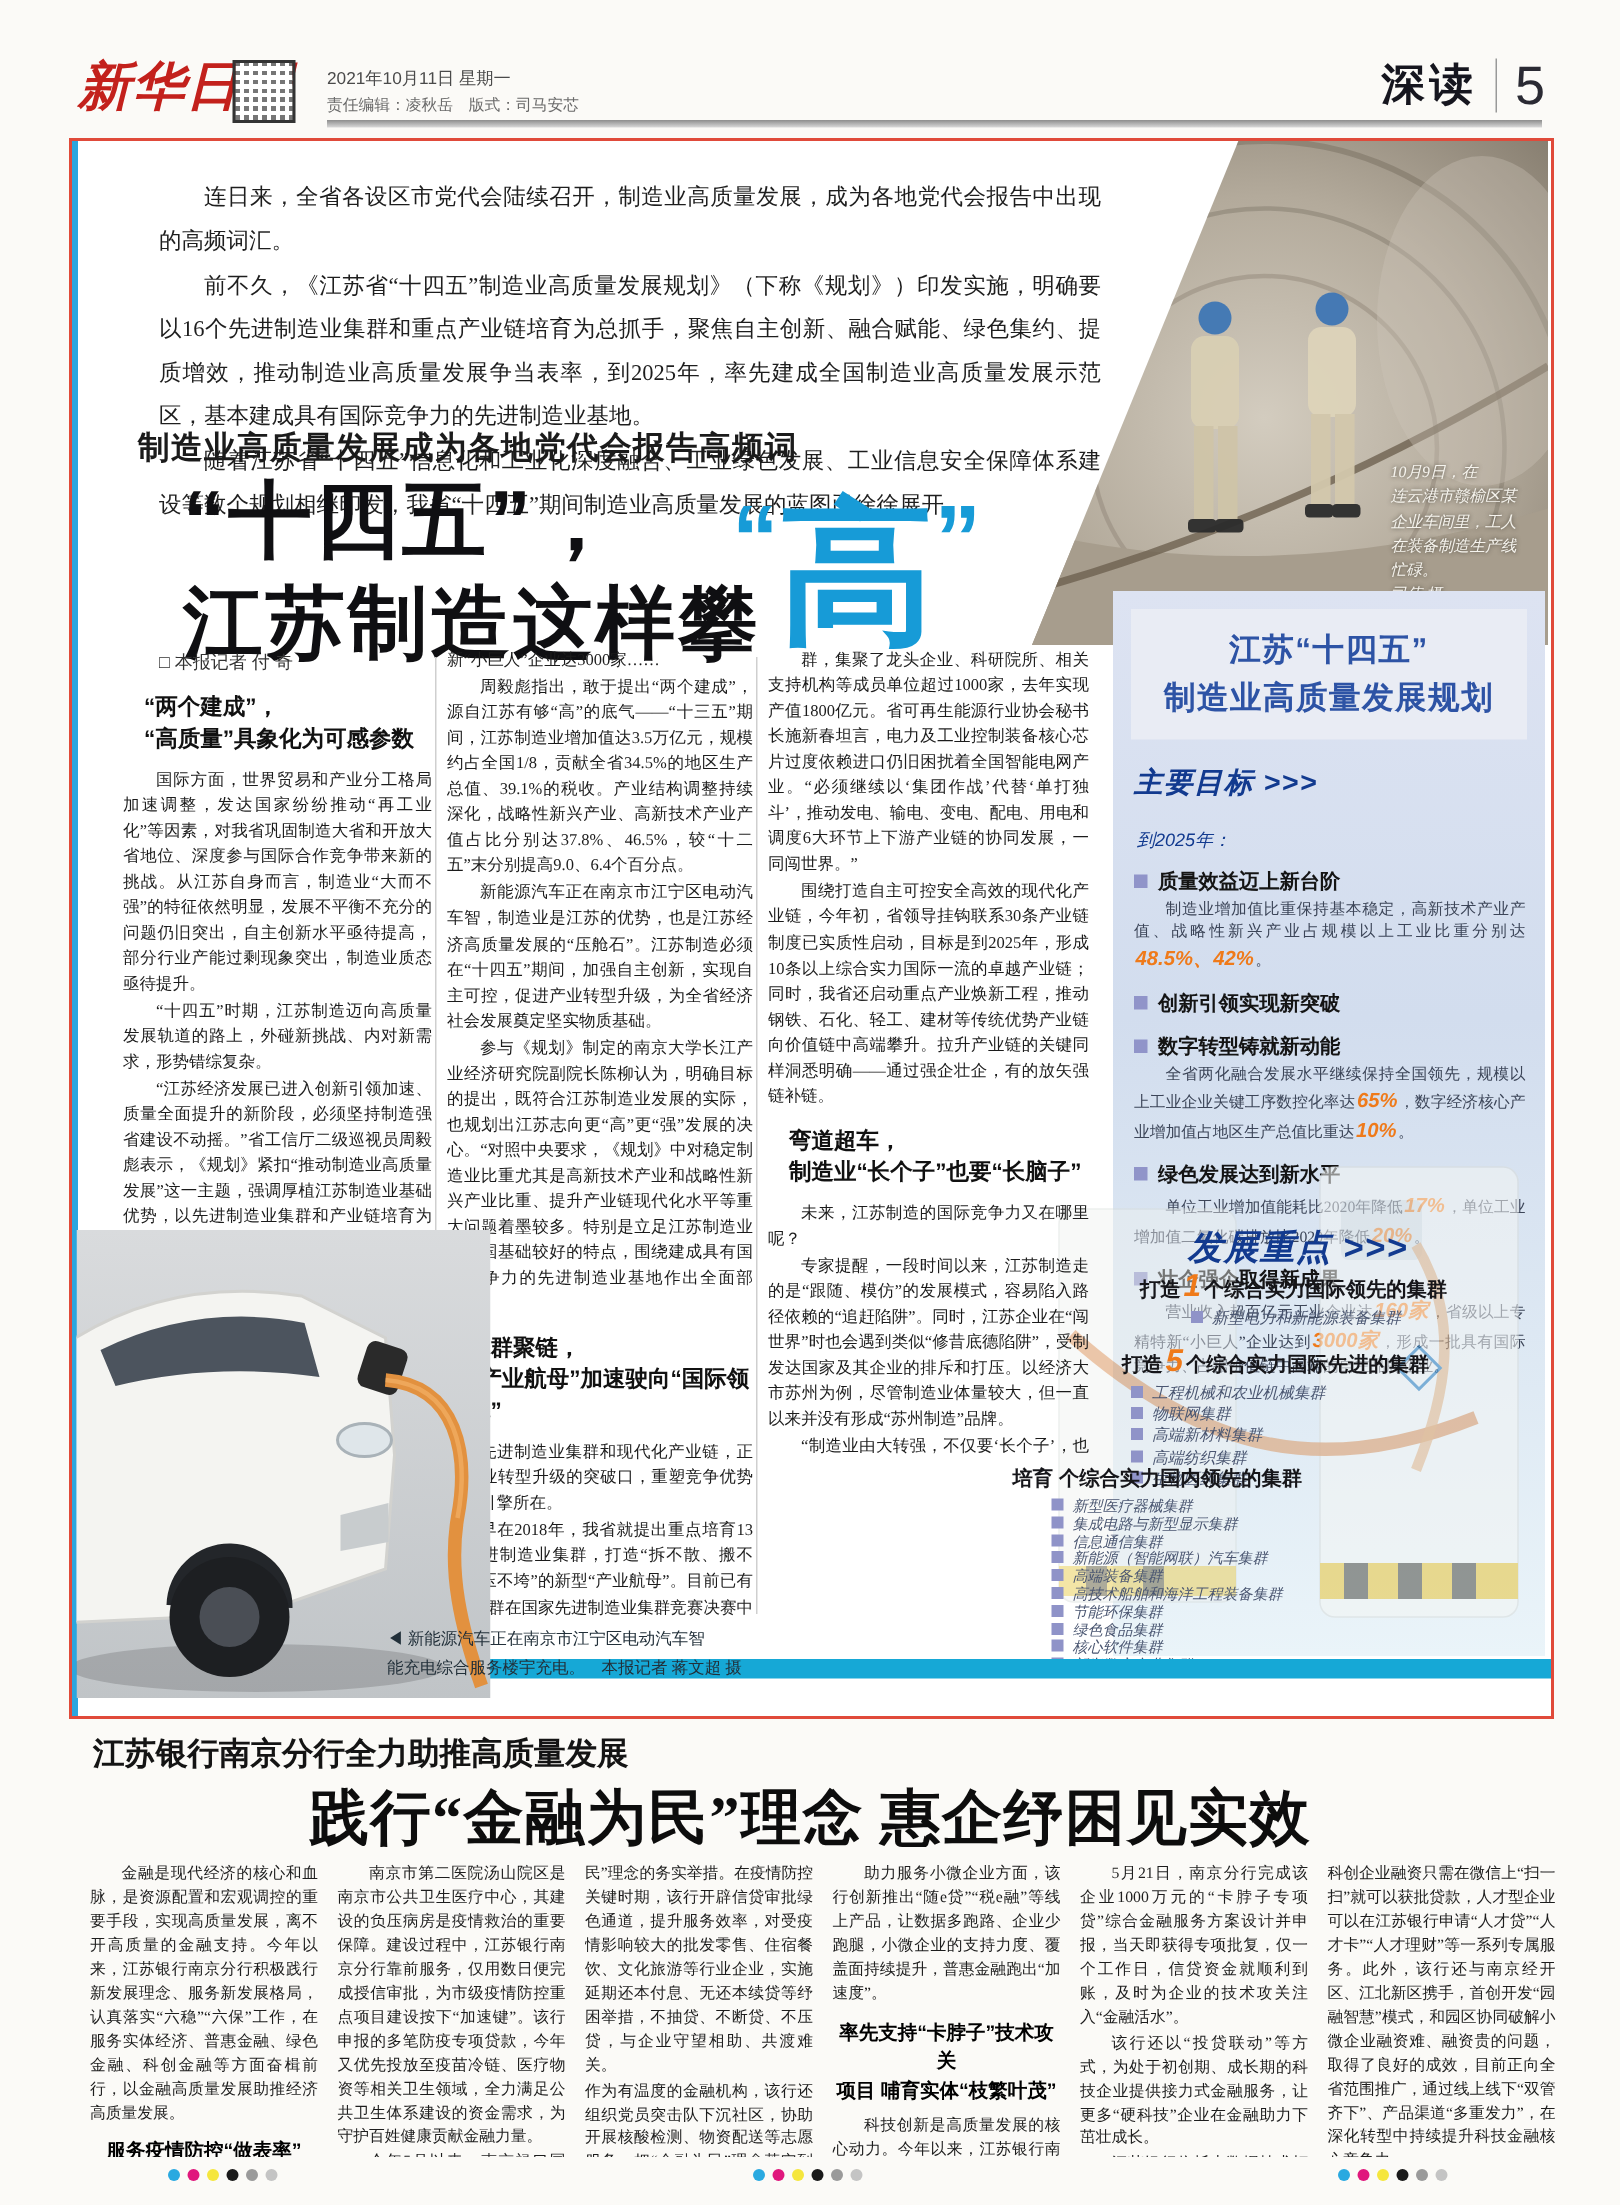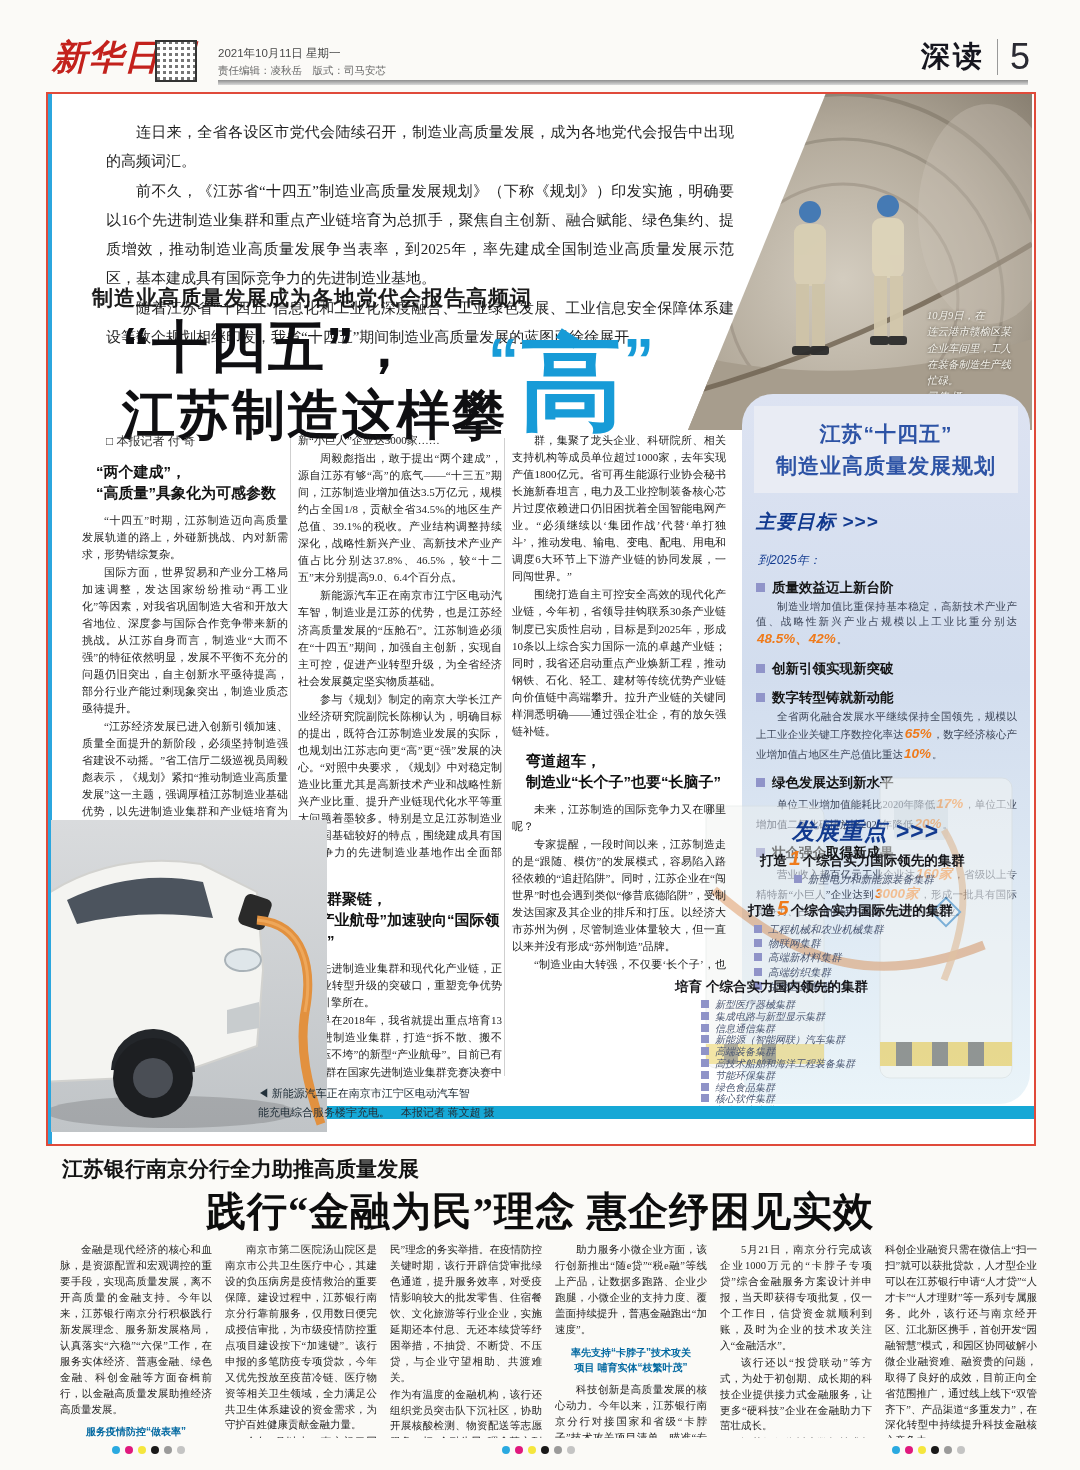--- a/index.html
+++ b/index.html
@@ -60,21 +60,21 @@
                  margin:10px 0 9px 14px; text-align:left; color:#111; }
   .vrule { position:absolute; width:1px; background:#cfcfcf; z-index:2; }
 
   .car { position:absolute; left:3px; top:726px; width:276px; height:312px; z-index:5; }
   .car svg { display:block; width:100%; height:100%; }
   .car-cap { position:absolute; left:210px; top:990px; width:330px; font-size:11px; line-height:1.7;
              color:#22303a; z-index:6; }
 
   
   .side-panel { position:absolute; left:694px; top:300px; width:288px; height:710px; z-index:1;
-                background:linear-gradient(180deg,#dde3f2 0%,#d2ddee 40%,#dfeaf4 75%,#eaf4f9 100%);border-radius:31px; }
+                background:linear-gradient(180deg,#dde3f2 0%,#d2ddee 40%,#dfeaf4 75%,#eaf4f9 100%); }
   .side-title { margin:12px 12px 16px; background:#e9ecf4; padding:12px 6px; text-align:center;
                 font-family:"Liberation Sans",sans-serif; font-weight:bold; font-size:21px; line-height:1.5;
                 color:#2d53a5; letter-spacing:1px; }
   .sb-header { margin:0 0 2px 14px; font-family:"Liberation Sans",sans-serif; font-style:italic; font-weight:bold;
                font-size:19px; color:#123a8f; letter-spacing:1px; }
   .sb-sub { margin:17px 0 10px 16px; font-style:italic; font-size:12px; color:#123a8f; font-family:"Liberation Sans",sans-serif; }
   .goal { margin:0 13px 11px 14px; }
   .goal-title { font-family:"Liberation Sans",sans-serif; font-weight:bold; font-size:13.5px; color:#141414; margin-bottom:2px; }
   .sq { display:inline-block; width:9px; height:9px; background:#9094c9; margin-right:7px; }
   .goal-text { font-size:10.5px; line-height:1.45; color:#3c4558; text-align:justify; text-indent:2em; }
@@ -101,21 +101,21 @@
   
   .bank-kicker { position:absolute; left:62px; top:1155px; font-family:"Liberation Sans",sans-serif;
                  font-weight:bold; font-size:21px; color:#141414; }
   .bank-headline { position:absolute; left:0; top:1184px; width:1080px; text-align:center;
                    font-family:"Liberation Serif",serif; font-weight:bold; font-size:40px; color:#0d0d0d; letter-spacing:1px; }
   .bcol { position:absolute; top:1242px; width:152px; height:196px; overflow:hidden;
           font-size:10.5px; line-height:1.52; color:#1d1d1d; text-align:justify; }
   .bcol p { text-indent:2em; margin-bottom:1px; }
   .bcol p.noind { text-indent:0; }
   .bcol-subhead { text-align:center; font-family:"Liberation Sans",sans-serif; font-weight:bold;
-                  font-size:10px; line-height:1.5; margin:7px 0; color:#0369a1; }
+                  font-size:13px; line-height:1.5; margin:7px 0; color:#000000; }
 
   .dots { position:absolute; top:1446px; display:flex; gap:5px; }
   .dots i { width:8px; height:8px; border-radius:50%; display:block; }
   .d1{background:#2aa9e0}.d2{background:#e0187d}.d3{background:#f5e63d}.d4{background:#1a1a1a}.d5{background:#9a9a9a}.d6{background:#c4c4c4}
 </style>
 </head>
 <body>
 
 <div class="masthead">新华日报</div>
 <div class="qr"></div>
@@ -194,22 +194,22 @@
   <div class="vrule" style="left:456px; top:344px; height:638px;"></div>
 
   <div class="col" style="left:34px; top:338px; width:206px; height:386px;">
     <p class="byline">□ 本报记者 付 奇</p>
     <div class="col-subhead">
       <div>“两个建成”，</div>
       <div>“高质量”具象化为可感参数</div>
     </div>
     <div>
 
-    <p>“十四五”时期，江苏制造迈向高质量发展轨道的路上，外碰新挑战、内对新需求，形势错综复杂。</p>
-        <p>国际方面，世界贸易和产业分工格局加速调整，发达国家纷纷推动“再工业化”等因素，对我省巩固制造大省和开放大省地位、深度参与国际合作竞争带来新的挑战。从江苏自身而言，制造业“大而不强”的特征依然明显，发展不平衡不充分的问题仍旧突出，自主创新水平亟待提高，部分行业产能过剩现象突出，制造业质态亟待提升。</p>
+    <p>国际方面，世界贸易和产业分工格局加速调整，发达国家纷纷推动“再工业化”等因素，对我省巩固制造大省和开放大省地位、深度参与国际合作竞争带来新的挑战。从江苏自身而言，制造业“大而不强”的特征依然明显，发展不平衡不充分的问题仍旧突出，自主创新水平亟待提高，部分行业产能过剩现象突出，制造业质态亟待提升。</p>
+        <p>“十四五”时期，江苏制造迈向高质量发展轨道的路上，外碰新挑战、内对新需求，形势错综复杂。</p>
         <p>“江苏经济发展已进入创新引领加速、质量全面提升的新阶段，必须坚持制造强省建设不动摇。”省工信厅二级巡视员周毅彪表示，《规划》紧扣“推动制造业高质量发展”这一主题，强调厚植江苏制造业基础优势，以先进制造业集群和产业链培育为引领，带动江苏制造加快迈向全球产业链价值链中高端。</p>
       </div>
   </div>
 
   <div class="col" style="left:250px; top:338px; width:204px; height:646px;">
     <p class="noind">新“小巨人”企业达3000家……</p>
     <div>
 
     <p>周毅彪指出，敢于提出“两个建成”，源自江苏有够“高”的底气——“十三五”期间，江苏制造业增加值达3.5万亿元，规模约占全国1/8，贡献全省34.5%的地区生产总值、39.1%的税收。产业结构调整持续深化，战略性新兴产业、高新技术产业产值占比分别达37.8%、46.5%，较“十二五”末分别提高9.0、6.4个百分点。</p>
         <p>新能源汽车正在南京市江宁区电动汽车智，制造业是江苏的优势，也是江苏经济高质量发展的“压舱石”。江苏制造必须在“十四五”期间，加强自主创新，实现自主可控，促进产业转型升级，为全省经济社会发展奠定坚实物质基础。</p>

